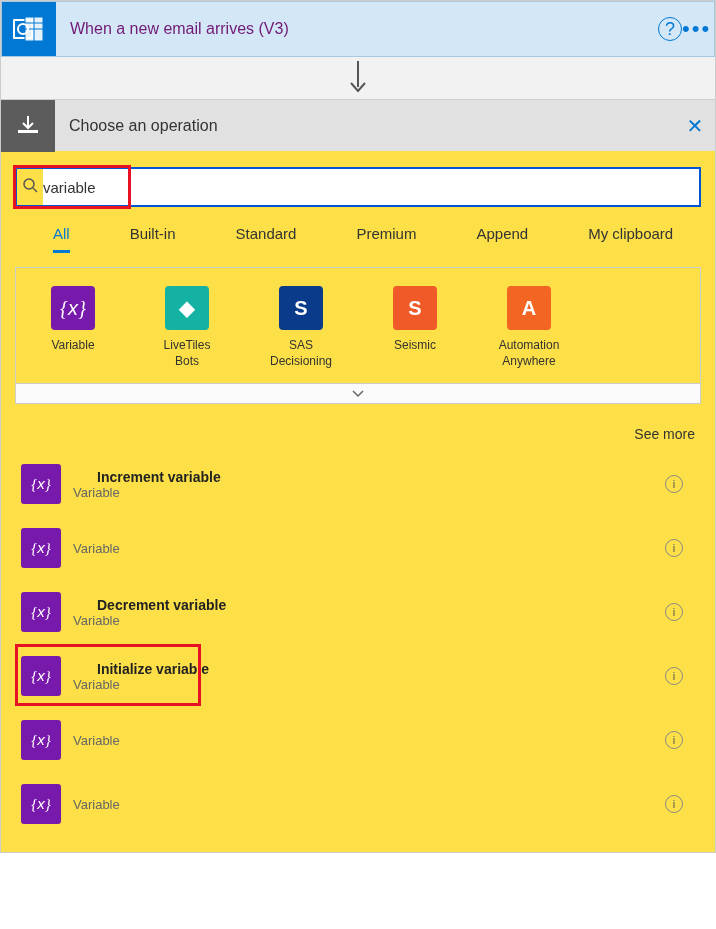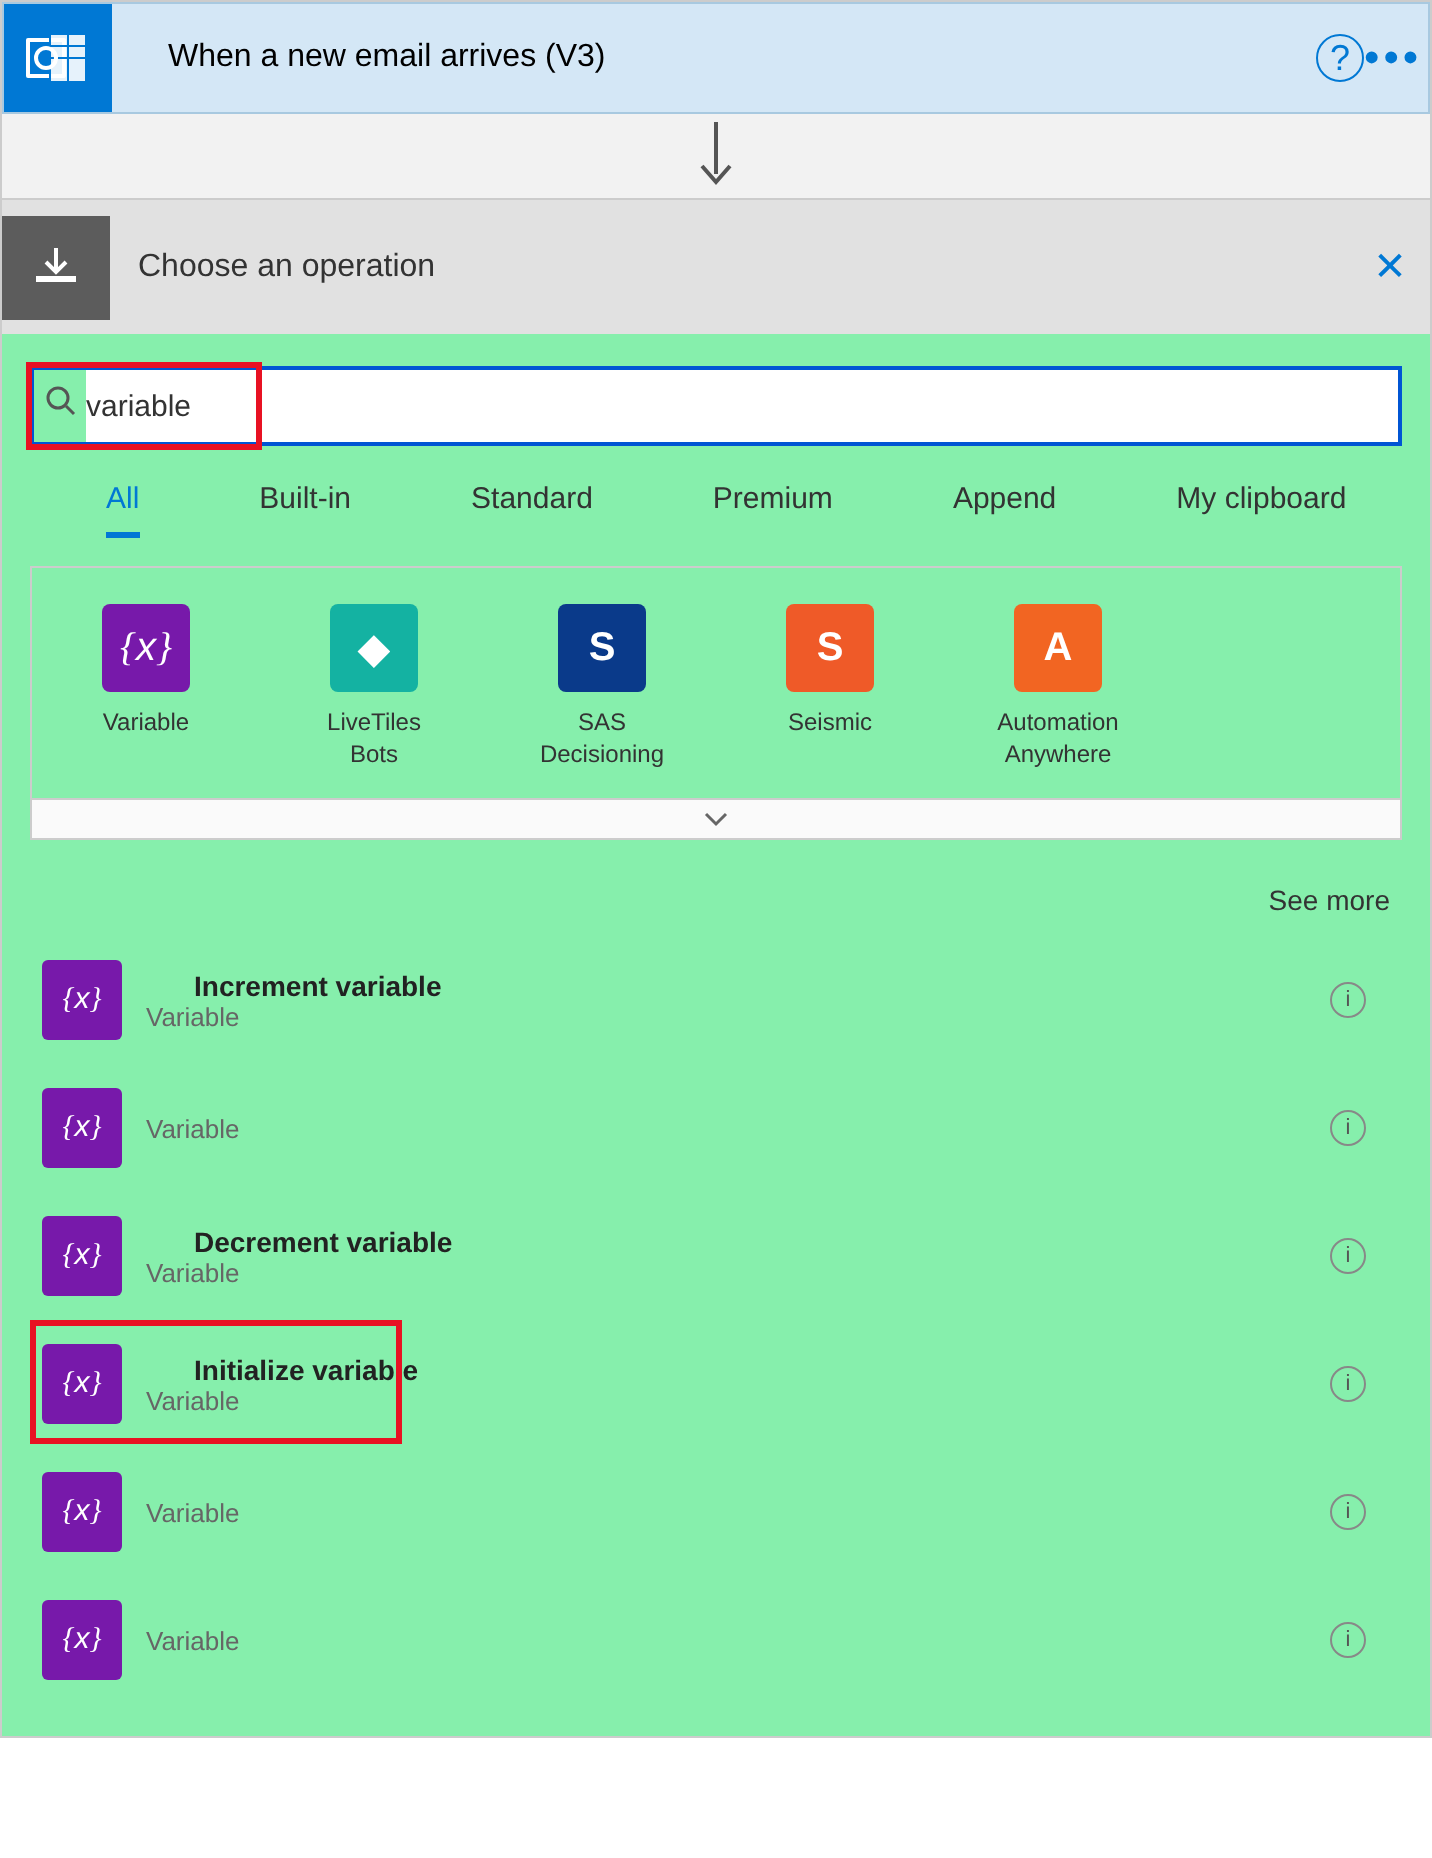--- a/index.html
+++ b/index.html
@@ -2,35 +2,35 @@
 <html><head>
 <meta charset="utf-8">
 <style>
   * { box-sizing: border-box; margin: 0; padding: 0; font-family: "Segoe UI", Arial, sans-serif; }
   body { background: #fff; width: 716px; }
   .container { border: 1px solid #ccc; width: 716px; }
   
   
   .trigger-card { display: flex; align-items: center; background: #d4e7f6; border: 1px solid #a8c9e0; height: 56px; }
   .trigger-icon { width: 54px; height: 54px; background: #0078d4; display:flex; align-items:center; justify-content:center; }
-  .trigger-title { flex: 1; padding-left: 28px; font-size: 16px; color: #000000; }
+  .trigger-title { flex: 1; padding-left: 14px; font-size: 16px; color: #701a75; }
   .help-icon { width: 24px; height: 24px; color:#0078d4; display:flex;align-items:center;justify-content:center;font-size:18px;border:1.5px solid #0078d4;border-radius:50%; }
   .more-icon { width:32px; text-align:center; color:#0078d4; font-size:22px; letter-spacing:2px; padding-right:14px;}
   
   
   .arrow-row { height:42px; display:flex; align-items:center; justify-content:center; background:#f2f2f2;}
   
   
-  .choose-header { display:flex; align-items:center; background:#e1e1e1; height:68px; border-top:1px solid #ccc;}
+  .choose-header { display:flex; align-items:center; background:#e1e1e1; height:52px; border-top:1px solid #ccc;}
   .choose-icon { width:54px; height:52px; background:#5c5c5c; display:flex;align-items:center;justify-content:center;}
   .choose-title { flex:1; padding-left:14px; font-size:16px; color:#333;}
   .close-x { width:40px; text-align:center; font-size:20px; color:#0078d4; cursor:pointer;}
   
   
-  .panel { background:#86efac; padding:16px 14px 0 14px;}
+  .panel { background:#fde047; padding:16px 14px 0 14px;}
   
   
   .search-wrap { border:2px solid #0055d4; display:flex; align-items:center; height:40px;}
   .search-highlight { position:absolute; border:3px solid #e81123; pointer-events:none;}
   .search-ic { width:26px; text-align:center; color:#555;}
   .search-input { flex:1; border:none; outline:none; font-size:15px; color:#333; height:100%; padding:0;}
   
   
   .cat-tabs { display:flex; gap:28px; margin-top:18px; padding-left:6px;}
   .cat-tab { font-size:15px; color:#333; padding-bottom:8px; cursor:pointer;margin-left:32px;}

